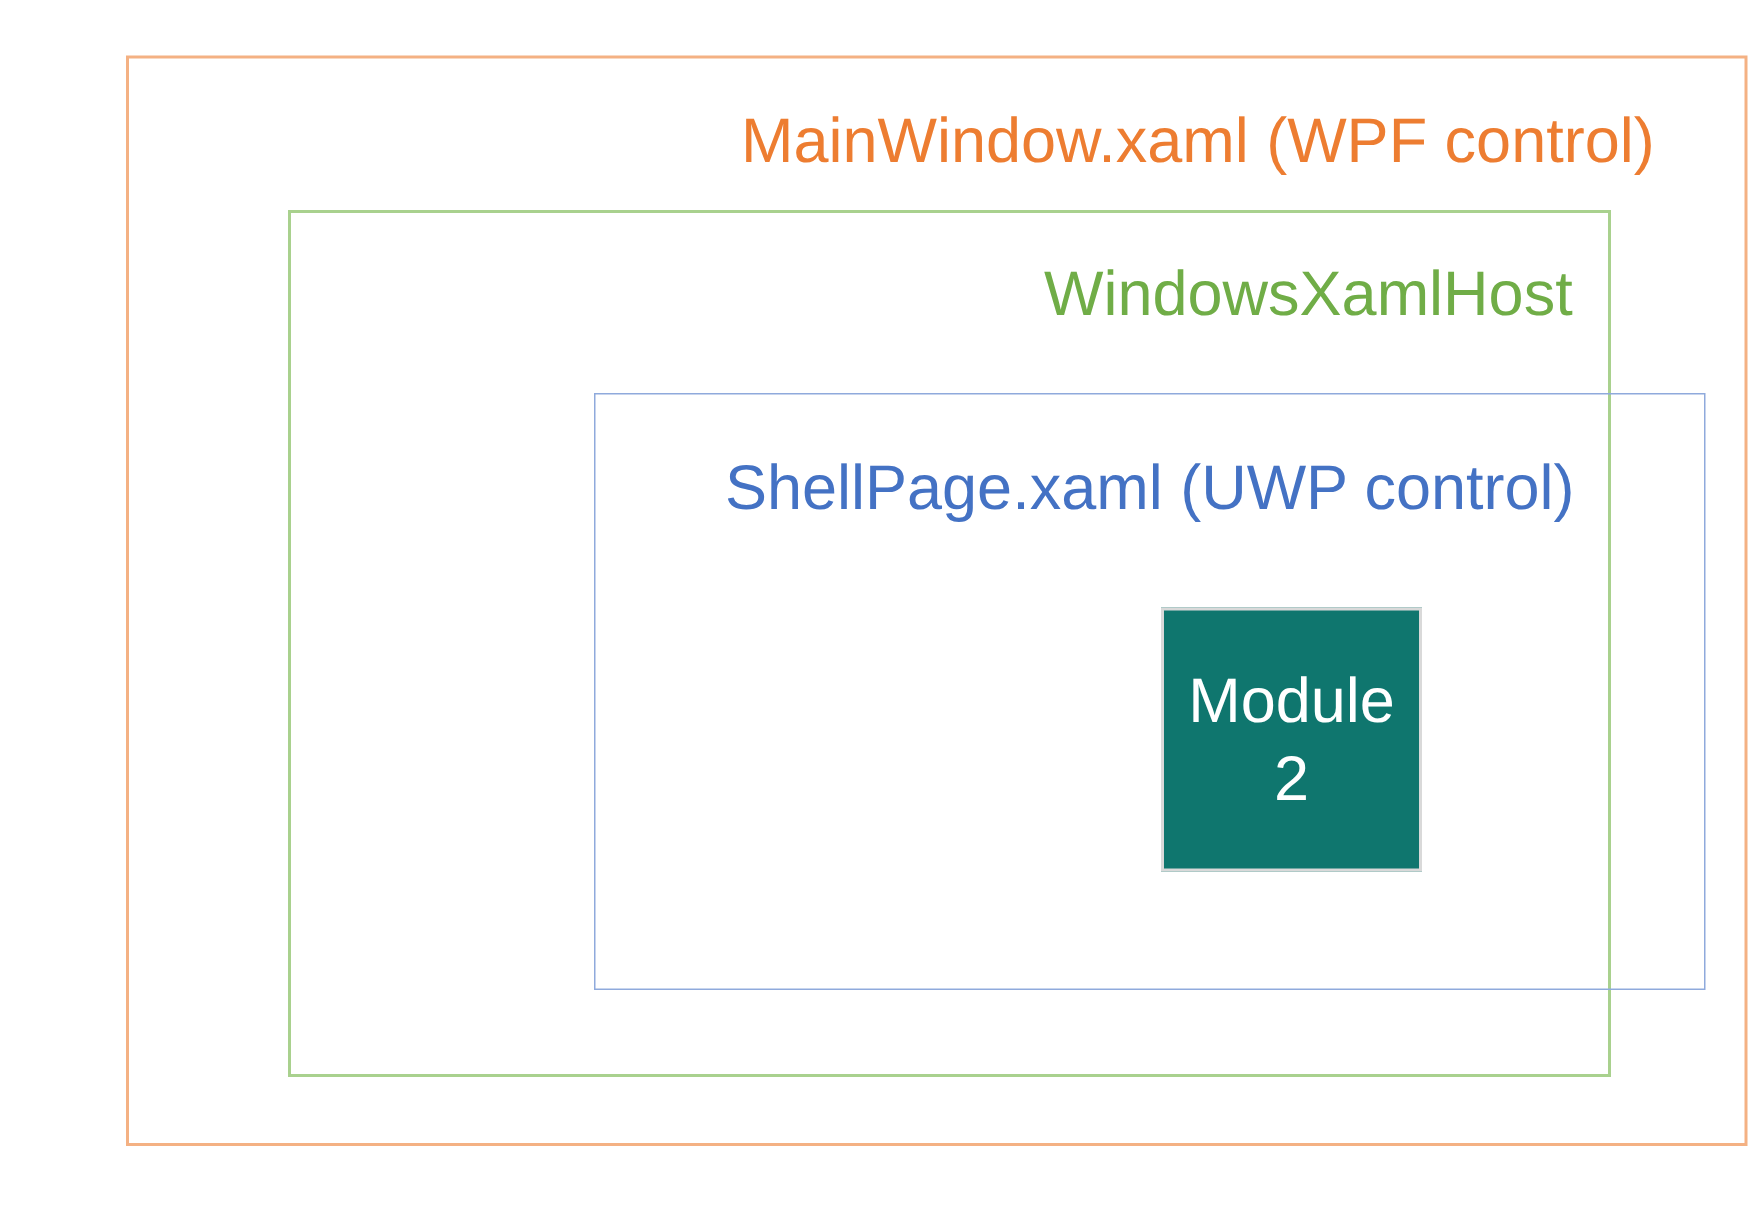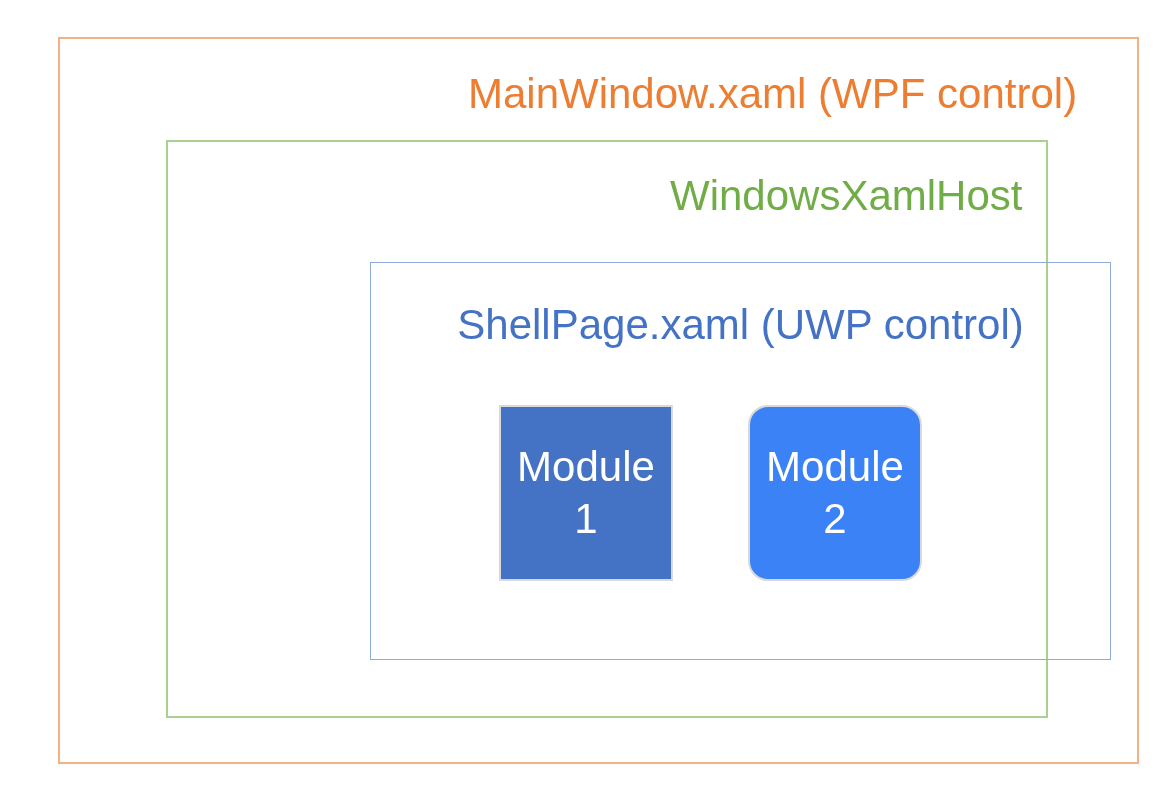--- a/index.html
+++ b/index.html
@@ -75,36 +75,33 @@
     text-align: center;
     width: 150px;          
     word-spacing: 9999px;  
   }
 </style>
 </head>
 <body>
 
 <div class="canvas">
 
-  <div class="box box-outer" style="border-color: rgb(244, 177, 131);">
+  <div class="box box-outer" style="border-color: rgb(244, 177, 131); margin-left: 26px;">
 
     <span class="box-label label-outer" style="color: rgb(237, 125, 49);">MainWindow.xaml (WPF control)</span>
 
     <div class="box box-host" style="border-color: rgb(169, 209, 142); text-decoration: underline;">
 
       <span class="box-label label-host" style="color: rgb(112, 173, 71);">WindowsXamlHost</span>
 
       <div class="box box-shell" style="border-color: rgb(143, 170, 220);">
 
         <span class="box-label label-shell" style="color: rgb(68, 114, 196);">ShellPage.xaml (UWP control)</span>
 
-        <div class="module module-1" style="background-color: rgb(68, 114, 196); border-color: rgb(217, 217, 217);">
-          <span class="module-label" style="color: rgb(255, 255, 255);">Module 1</span>
-        </div>
 
-        <div class="module module-2" style="background-color: #3b82f6; border-color: rgb(217, 217, 217); border-radius: 20px;">
+        <div class="module module-2" style="background-color: #0f766e; border-color: rgb(217, 217, 217);">
           <span class="module-label" style="color: rgb(255, 255, 255);">Module 2</span>
         </div>
 
       </div>
     </div>
   </div>
 </div>
 
 </body></html>

